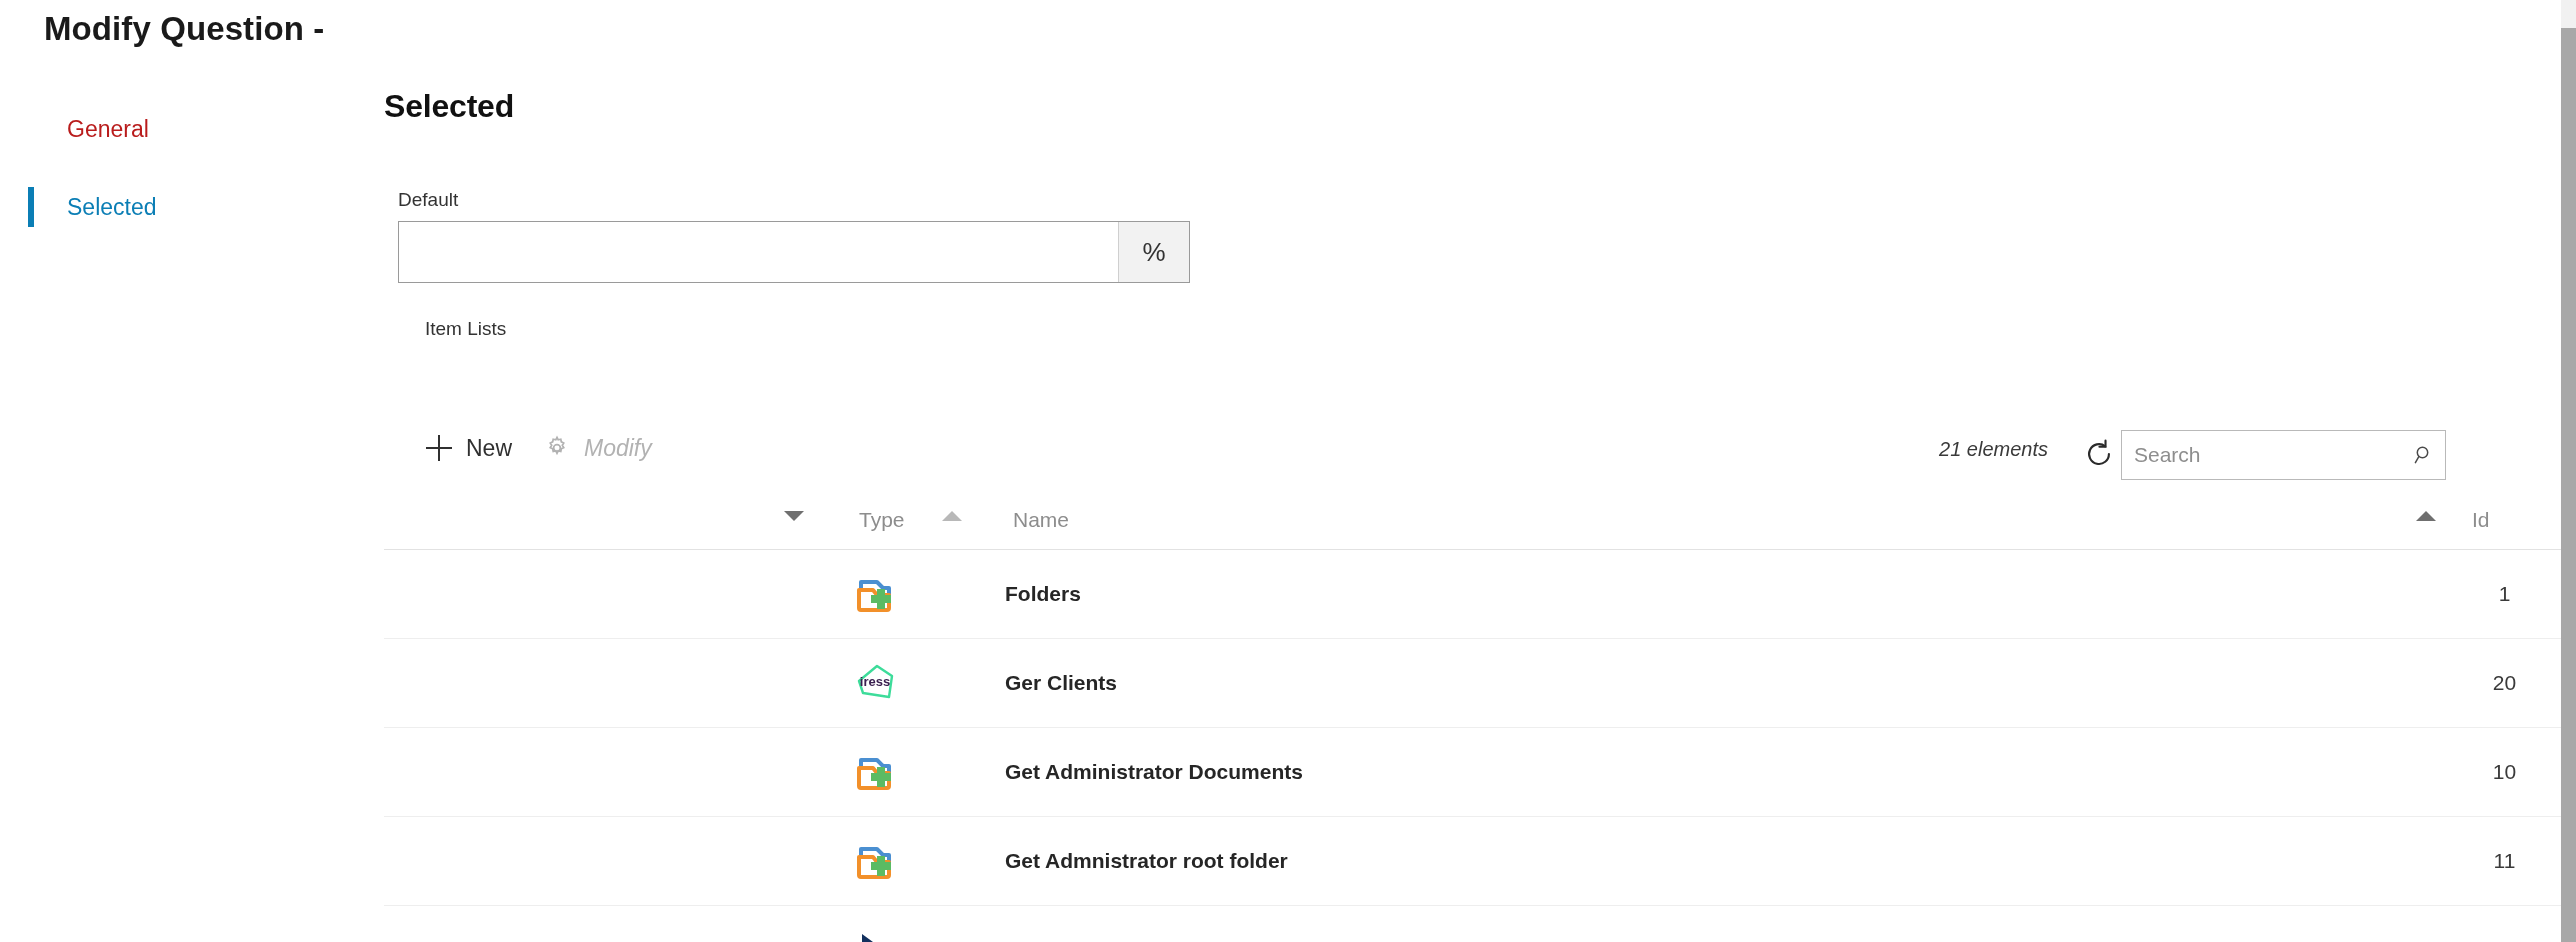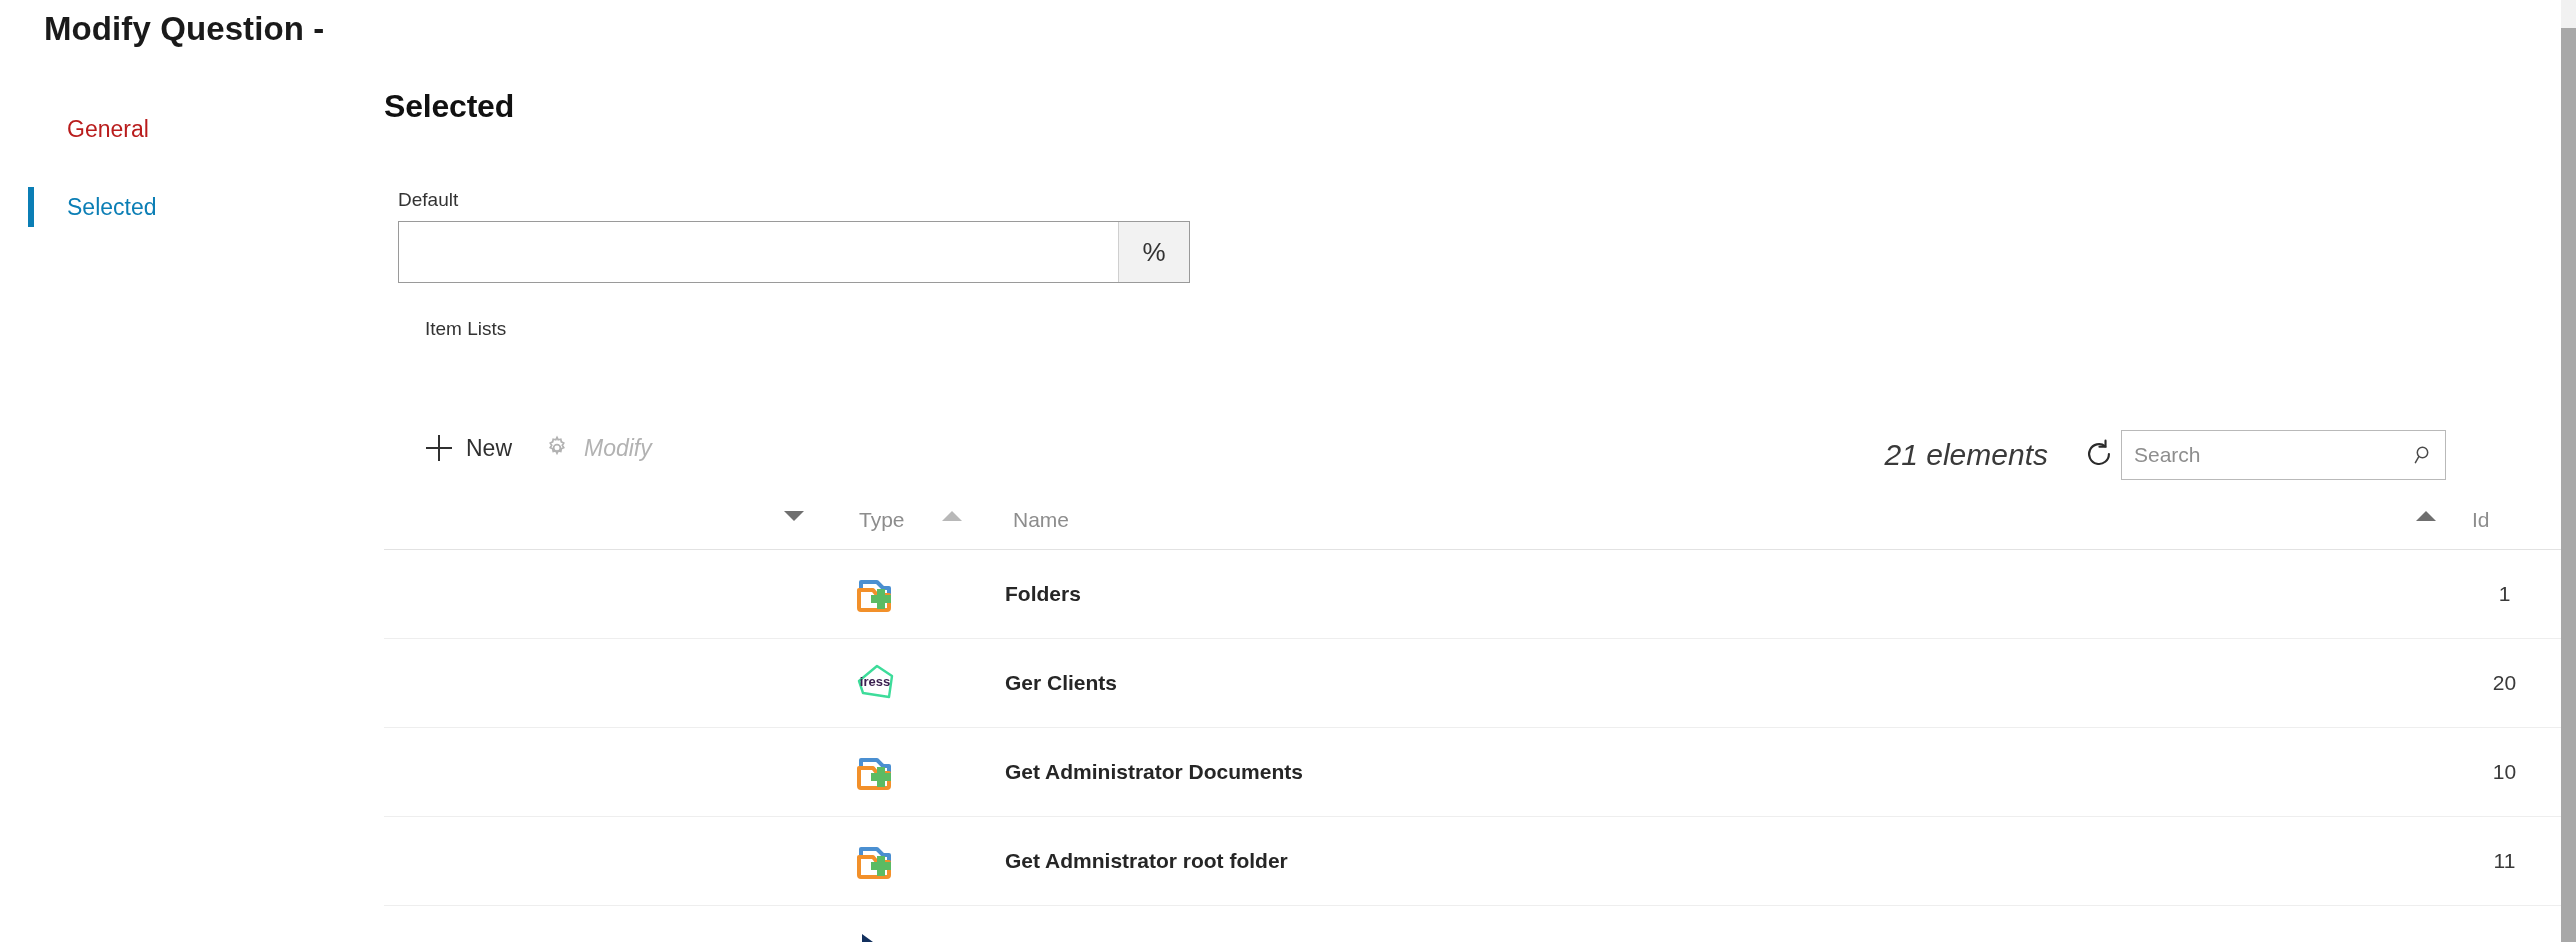--- a/index.html
+++ b/index.html
@@ -175,21 +175,21 @@
     position: absolute;
     background: #303030;
   }
   .icon-plus::before { left: 0; top: 12px; width: 26px; height: 2px; }
   .icon-plus::after { top: 0; left: 12px; height: 26px; width: 2px; }
 
   .elements-count {
     position: absolute;
     right: 515px;
     top: 25px;
-    font-size: 30px;
+    font-size: 20px;
     font-style: italic;
     color: #3a3a3a;
     white-space: nowrap;
   }
   .refresh-btn {
     position: absolute;
     right: 447px;
     top: 24px;
     width: 34px;
     height: 34px;

